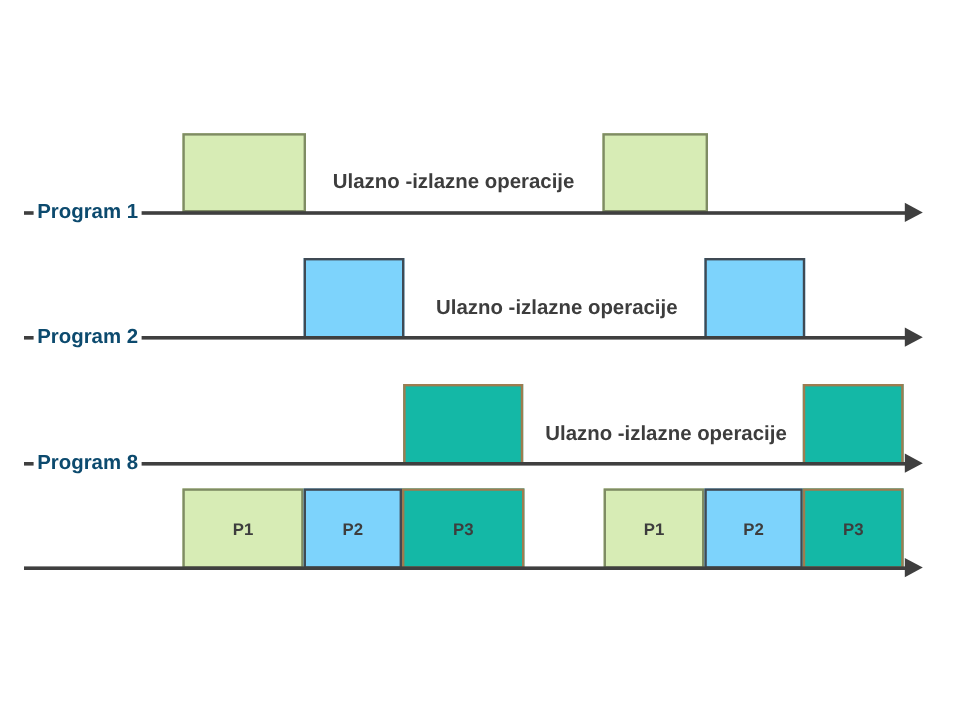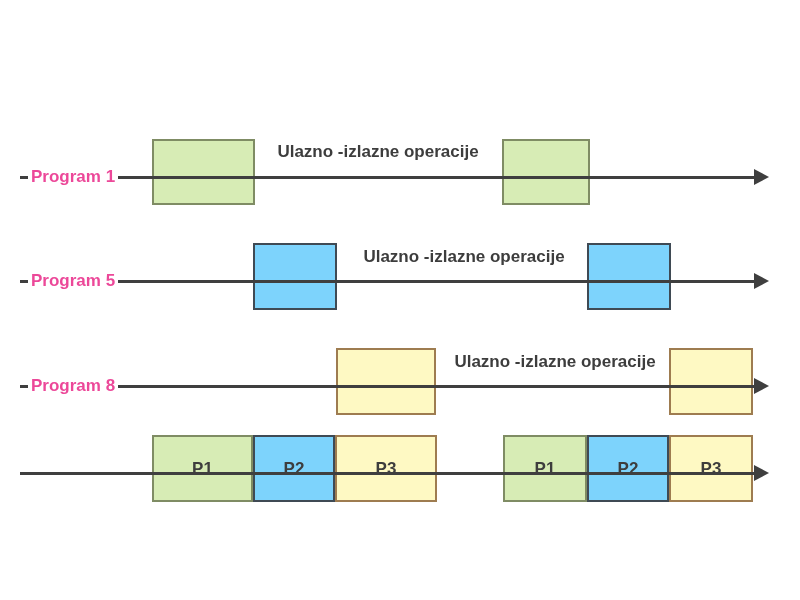--- a/index.html
+++ b/index.html
@@ -19,21 +19,21 @@
   .arrowhead{
     position:absolute;
     width:0;height:0;
     border-top:8px solid transparent;
     border-bottom:8px solid transparent;
     border-left:15px solid #3f3f3f;
   }
   .axis-label{
     position:absolute;
     background:#ffffff;
-    color:#ec4899;
+    color:#0c4a6e;
     font-size:17px;
     font-weight:600;
     line-height:22px;
     height:22px;
     padding:0 3px;
     white-space:nowrap;
   }
   .io-label{
     position:absolute;
     transform:translateX(-50%);
@@ -43,27 +43,26 @@
     white-space:nowrap;
   }
   .box{
     position:absolute;
     box-sizing:border-box;
     border:2px solid #595959;
     display:flex;
     align-items:center;
     justify-content:center;
     color:#3d3d3d;
-    font-size:17px;
+    font-size:14px;
     font-weight:600;
-    margin-top:28px;
   }
   .green {background:#d7ecb5;border-color:#7f8c64;}
   .blue  {background:#7dd3fc;border-color:#3f4a54;}
-  .orange{background:#fef9c3;border-color:#9e7c50;}
+  .orange{background:#14b8a6;border-color:#9e7c50;}
 </style>
 </head>
 <body>
 
 <div class="stage">
 
   <div>
     <div class="box green" style="left:152px;top:111px;width:103px;height:66px;"></div>
     <div class="io-label" style="left:378px;top:142px;">Ulazno -izlazne operacije</div>
     <div class="box green" style="left:502px;top:111px;width:88px;height:66px;"></div>
@@ -71,21 +70,21 @@
     <div class="arrowhead" style="left:754px;top:169px;"></div>
     <div class="axis-label" style="left:28px;top:166px;">Program 1</div>
   </div>
 
   <div>
     <div class="box blue" style="left:253px;top:215px;width:84px;height:67px;"></div>
     <div class="io-label" style="left:464px;top:247px;">Ulazno -izlazne operacije</div>
     <div class="box blue" style="left:587px;top:215px;width:84px;height:67px;"></div>
     <div class="axis" style="left:20px;top:280px;width:736px;"></div>
     <div class="arrowhead" style="left:754px;top:273px;"></div>
-    <div class="axis-label" style="left:28px;top:270px;">Program 5</div>
+    <div class="axis-label" style="left:28px;top:270px;">Program 2</div>
   </div>
 
   <div>
     <div class="box orange" style="left:336px;top:320px;width:100px;height:67px;"></div>
     <div class="io-label" style="left:555px;top:352px;">Ulazno -izlazne operacije</div>
     <div class="box orange" style="left:669px;top:320px;width:84px;height:67px;"></div>
     <div class="axis" style="left:20px;top:385px;width:736px;"></div>
     <div class="arrowhead" style="left:754px;top:378px;"></div>
     <div class="axis-label" style="left:28px;top:375px;">Program 8</div>
   </div>

